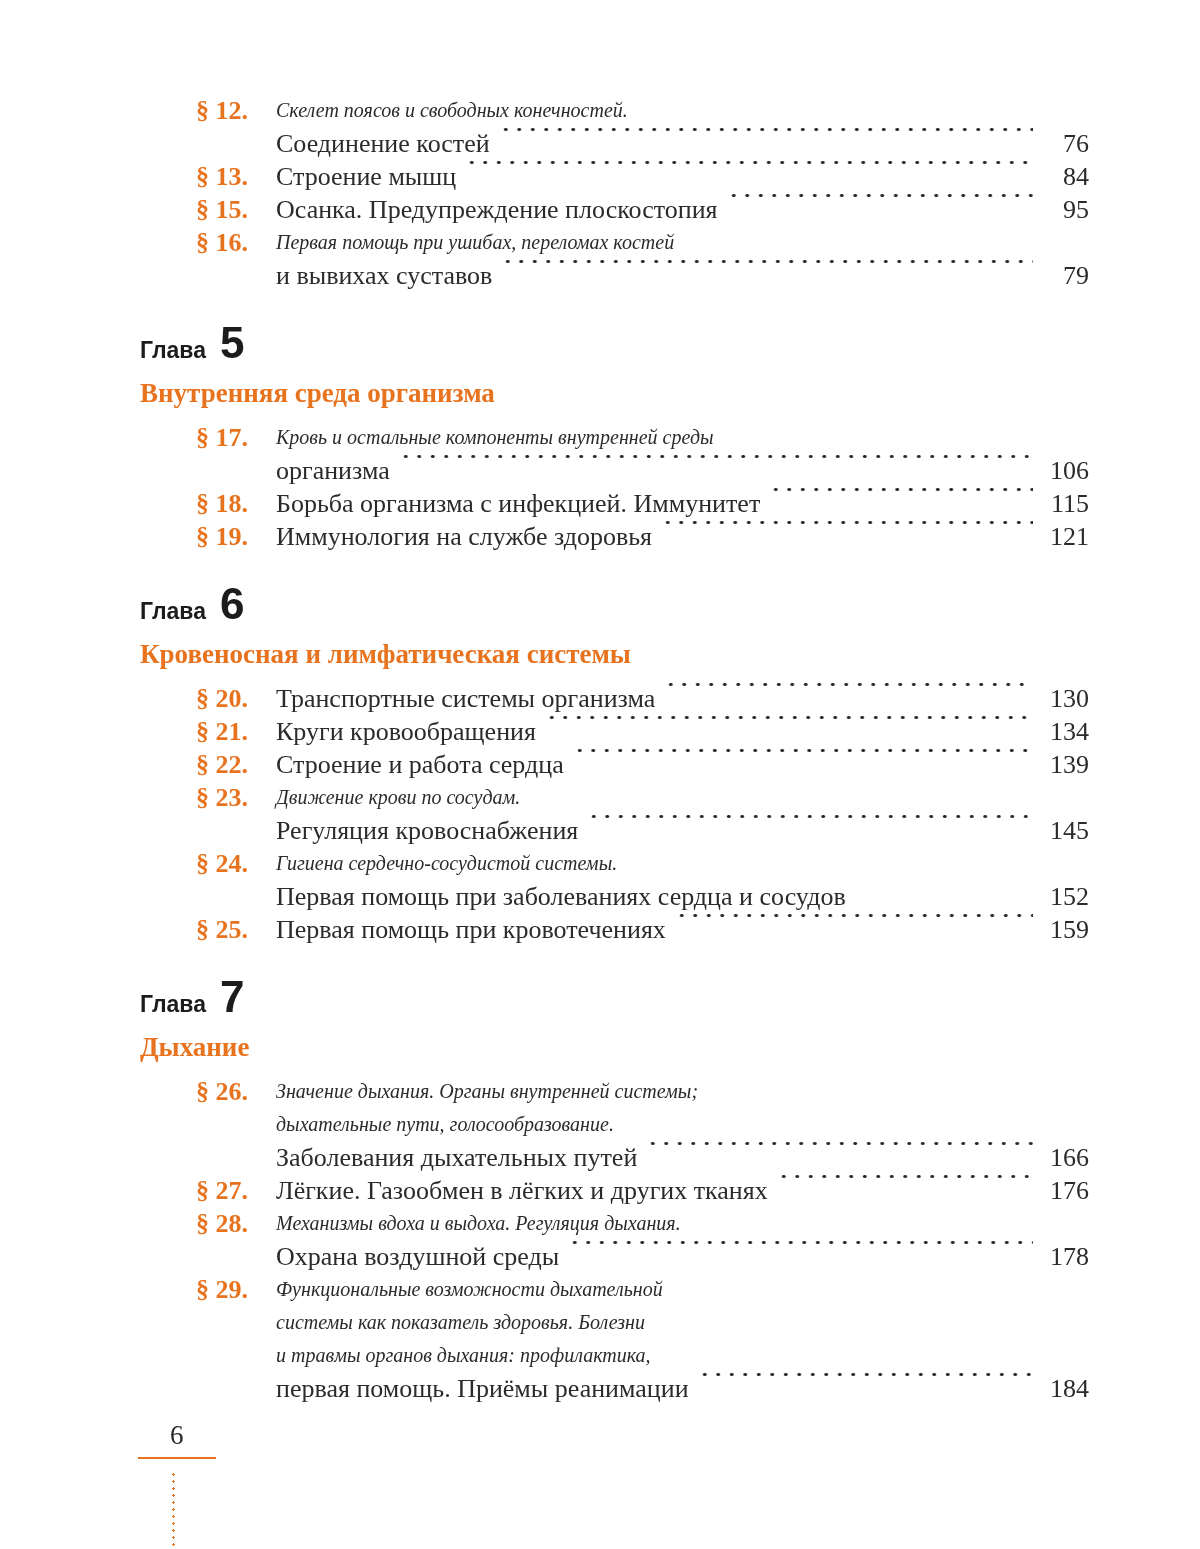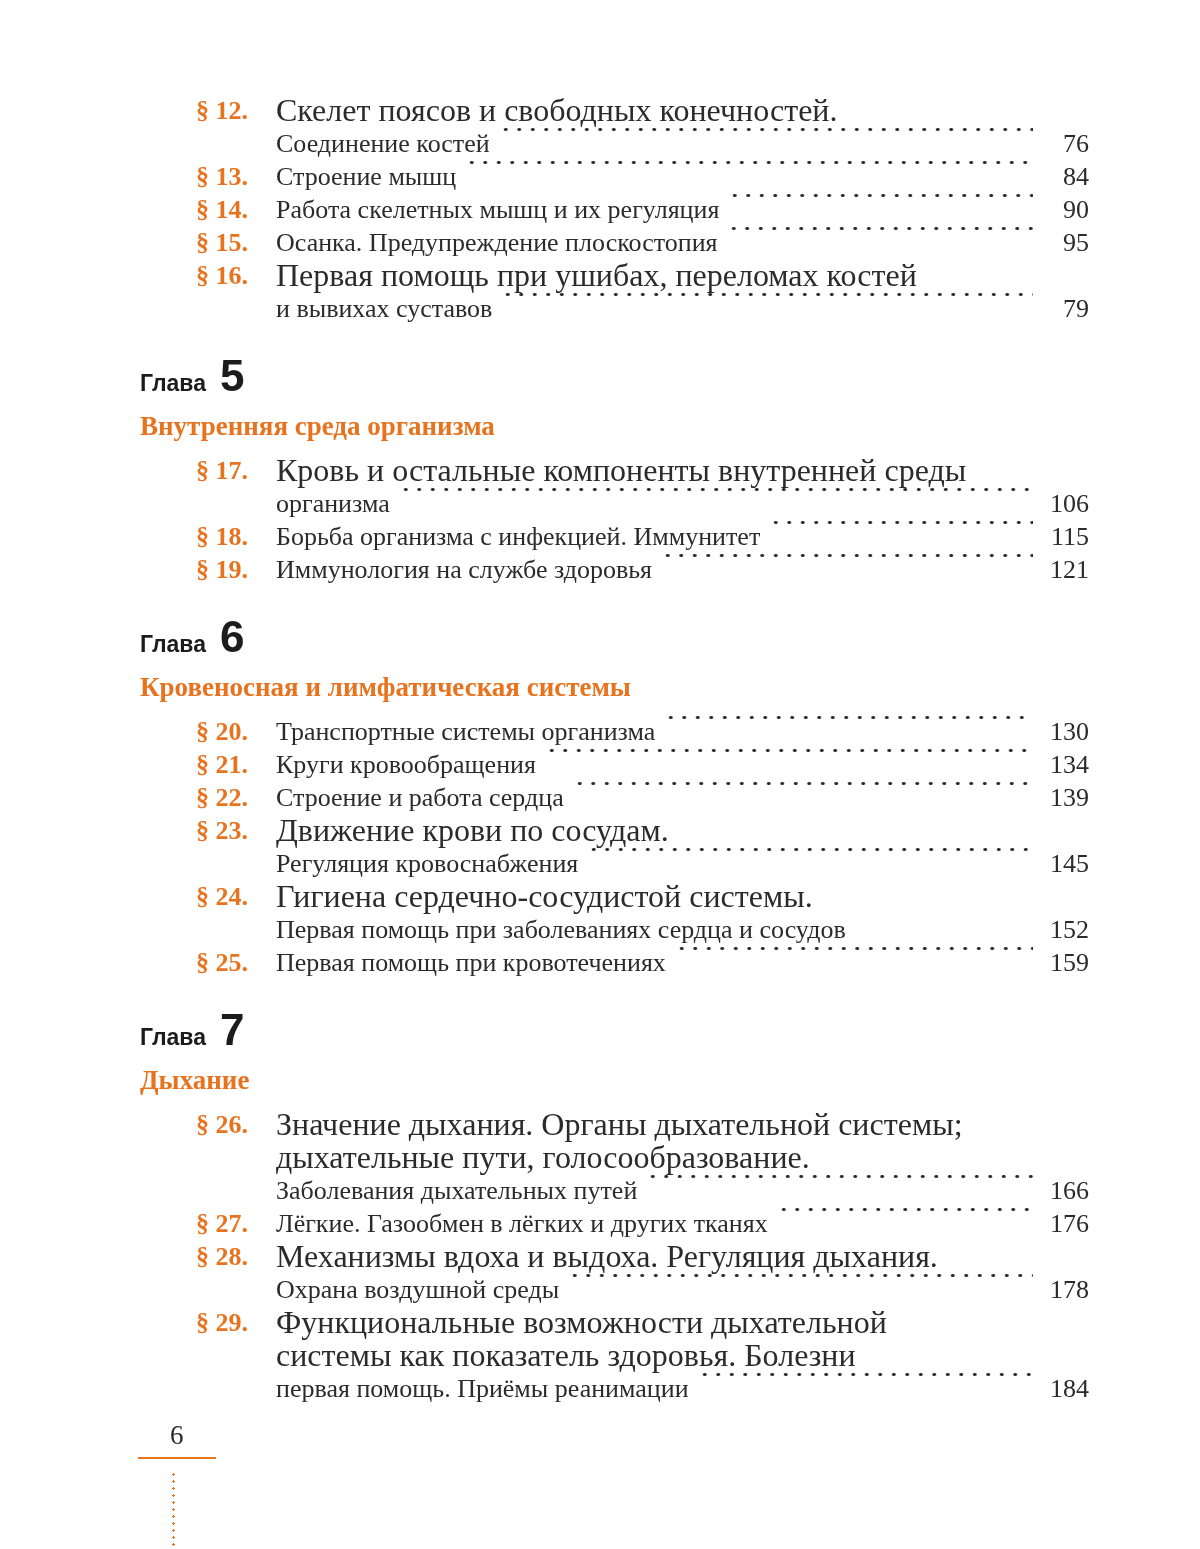--- a/index.html
+++ b/index.html
@@ -50,21 +50,21 @@
   .marker{
     flex:0 0 80px;width:80px;
     color:var(--accent);font-weight:700;
     font-size:26px;line-height:33px;
     white-space:nowrap;
   }
   .entry-body{
     flex:1;min-width:0;
   }
   .line{
-    font-size:32px;line-height:33px;white-space:nowrap;
+    font-size:20px;line-height:33px;white-space:nowrap;font-style:italic;
   }
   .line-last{
     display:flex;align-items:flex-start;
     font-size:26px;line-height:33px;
   }
   .line-text{white-space:nowrap;}
   .leader{
     flex:1;min-width:0;height:5px;
     margin:0 10px 0 9px;
     background-image:radial-gradient(circle,#2c2c2c 1.6px,transparent 1.9px);
@@ -116,30 +116,20 @@
             <span class="marker">§ 13.</span>
             <div class="entry-body">
               <div class="line-last">
                 <span class="line-text">Строение мышц</span>
                 <span class="leader"></span>
                 <span class="pg">84</span>
               </div>
             </div>
           </div>
           <div class="entry">
-            <span class="marker">§ 14.</span>
-            <div class="entry-body">
-              <div class="line-last">
-                <span class="line-text">Работа скелетных мышц и их регуляция</span>
-                <span class="leader"></span>
-                <span class="pg">90</span>
-              </div>
-            </div>
-          </div>
-          <div class="entry">
             <span class="marker">§ 15.</span>
             <div class="entry-body">
               <div class="line-last">
                 <span class="line-text">Осанка. Предупреждение плоскостопия</span>
                 <span class="leader"></span>
                 <span class="pg">95</span>
               </div>
             </div>
           </div>
           <div class="entry">
@@ -275,21 +265,21 @@
           <div class="chapter-head">
             <span class="chapter-label">Глава</span>
             <span class="chapter-number">7</span>
           </div>
           <div class="chapter-title">Дыхание</div>
         </div>
         <div class="entry-list">
           <div class="entry">
             <span class="marker">§ 26.</span>
             <div class="entry-body">
-              <div class="line">Значение дыхания. Органы дыхательной системы;</div>
+              <div class="line">Значение дыхания. Органы внутренней системы;</div>
               <div class="line">дыхательные пути, голосообразование.</div>
               <div class="line-last">
                 <span class="line-text">Заболевания дыхательных путей</span>
                 <span class="leader"></span>
                 <span class="pg">166</span>
               </div>
             </div>
           </div>
           <div class="entry">
             <span class="marker">§ 27.</span>
@@ -310,20 +300,21 @@
                 <span class="leader"></span>
                 <span class="pg">178</span>
               </div>
             </div>
           </div>
           <div class="entry">
             <span class="marker">§ 29.</span>
             <div class="entry-body">
               <div class="line">Функциональные возможности дыхательной</div>
               <div class="line">системы как показатель здоровья. Болезни</div>
+              <div class="line">и травмы органов дыхания: профилактика,</div>
               <div class="line-last">
                 <span class="line-text">первая помощь. Приёмы реанимации</span>
                 <span class="leader"></span>
                 <span class="pg">184</span>
               </div>
             </div>
           </div>
         </div>
       </section>
     </main>

